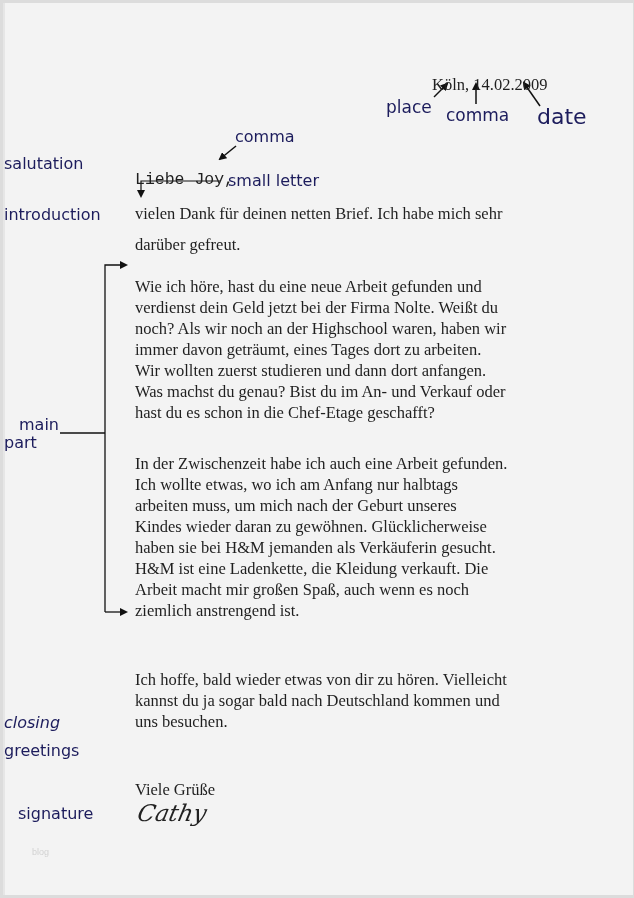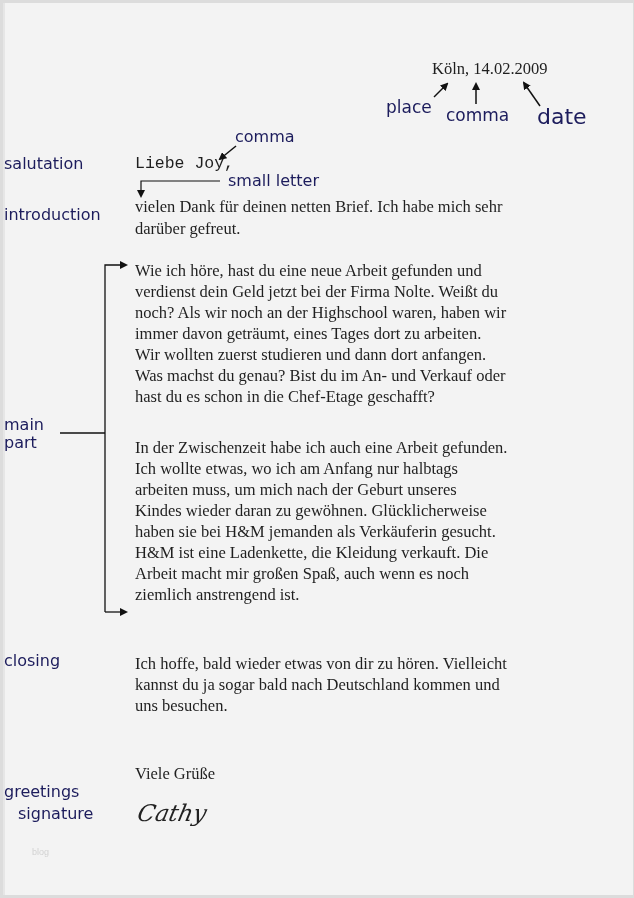--- a/index.html
+++ b/index.html
@@ -4,21 +4,21 @@
 <style>
   html, body { margin: 0; padding: 0; }
   body {
     width: 634px; height: 898px; position: relative; overflow: hidden;
     background: #dcdcdc;
   }
   .page {
     position: absolute; left: 3px; top: 3px; width: 628px; height: 892px;
     background: #f3f3f3; border-left: 2px solid #e6e6e6;
   }
-  .serif { font-family: "Liberation Serif", "DejaVu Serif", serif; color: #1f1f1f; font-size: 16.5px; }
+  .serif { font-family: "Liberation Serif", "DejaVu Serif", serif; color: #1f1f1f; font-size: 16.5px; margin-top: 16px; }
   .label {
     position: absolute; font-family: "DejaVu Sans", "Liberation Sans", sans-serif;
     color: #1c1c5c; font-size: 16px; line-height: 18px;
   }
   .txt { position: absolute; white-space: pre; line-height: 21.8px; }
   .para { position: absolute; left: 135px; line-height: 21px; white-space: pre-line; }
   svg.arrows { position: absolute; left: 0; top: 0; }
   .sig {
     position: absolute; left: 138px; top: 800px;
     font-family: "DejaVu Serif", serif; font-style: italic; font-size: 23px; color: #222;
@@ -60,45 +60,45 @@
 <div class="label" style="left:386px; top:98px; font-size:17px;">place</div>
 <div class="label" style="left:446px; top:106px; font-size:17px;">comma</div>
 <div class="label" style="left:537px; top:108px; font-size:22px;">date</div>
 
 <div class="label" style="left:4px; top:155px;">salutation</div>
 <div class="txt serif" style="left:135px; top:153px;font-family:Liberation Mono, monospace;">Liebe Joy,</div>
 <div class="label" style="left:235px; top:128px;">comma</div>
 <div class="label" style="left:228px; top:172px;">small letter</div>
 
 <div class="label" style="left:4px; top:206px;">introduction</div>
-<div class="txt serif" style="left:135px; top:196px;">vielen Dank für deinen netten Brief. Ich habe mich sehr</div>
+<div class="txt serif" style="left:135px; top:187px;">vielen Dank für deinen netten Brief. Ich habe mich sehr</div>
 <div class="txt serif" style="left:135px; top:218px;">darüber gefreut.</div>
 
-<div class="label" style="left:4px; top:416px;">main</div>
+<div class="label" style="left:19px; top:416px;">main</div>
 <div class="label" style="left:4px; top:434px;">part</div>
 <div class="para serif" style="top:260px;">Wie ich höre, hast du eine neue Arbeit gefunden und
 verdienst dein Geld jetzt bei der Firma Nolte. Weißt du
 noch? Als wir noch an der Highschool waren, haben wir
 immer davon geträumt, eines Tages dort zu arbeiten.
 Wir wollten zuerst studieren und dann dort anfangen.
 Was machst du genau? Bist du im An- und Verkauf oder
 hast du es schon in die Chef-Etage geschafft?</div>
 <div class="para serif" style="top:437px;">In der Zwischenzeit habe ich auch eine Arbeit gefunden.
 Ich wollte etwas, wo ich am Anfang nur halbtags
 arbeiten muss, um mich nach der Geburt unseres
 Kindes wieder daran zu gewöhnen. Glücklicherweise
 haben sie bei H&amp;M jemanden als Verkäuferin gesucht.
 H&amp;M ist eine Ladenkette, die Kleidung verkauft. Die
 Arbeit macht mir großen Spaß, auch wenn es noch
 ziemlich anstrengend ist.</div>
 
-<div class="label" style="left:4px; top:652px;">closing</div>
+<div class="label" style="left:4px; top:714px;font-style:italic;">closing</div>
 <div class="para serif" style="top:653px;">Ich hoffe, bald wieder etwas von dir zu hören. Vielleicht
 kannst du ja sogar bald nach Deutschland kommen und
 uns besuchen.</div>
 
-<div class="label" style="left:4px; top:783px;">greetings</div>
+<div class="label" style="left:4px; top:742px;">greetings</div>
 <div class="txt serif" style="left:135px; top:763px;">Viele Grüße</div>
 
 <div class="label" style="left:18px; top:805px;">signature</div>
 <div class="sig">Cathy</div>
 
 <div class="watermark">blog</div>
 
 </body></html>

